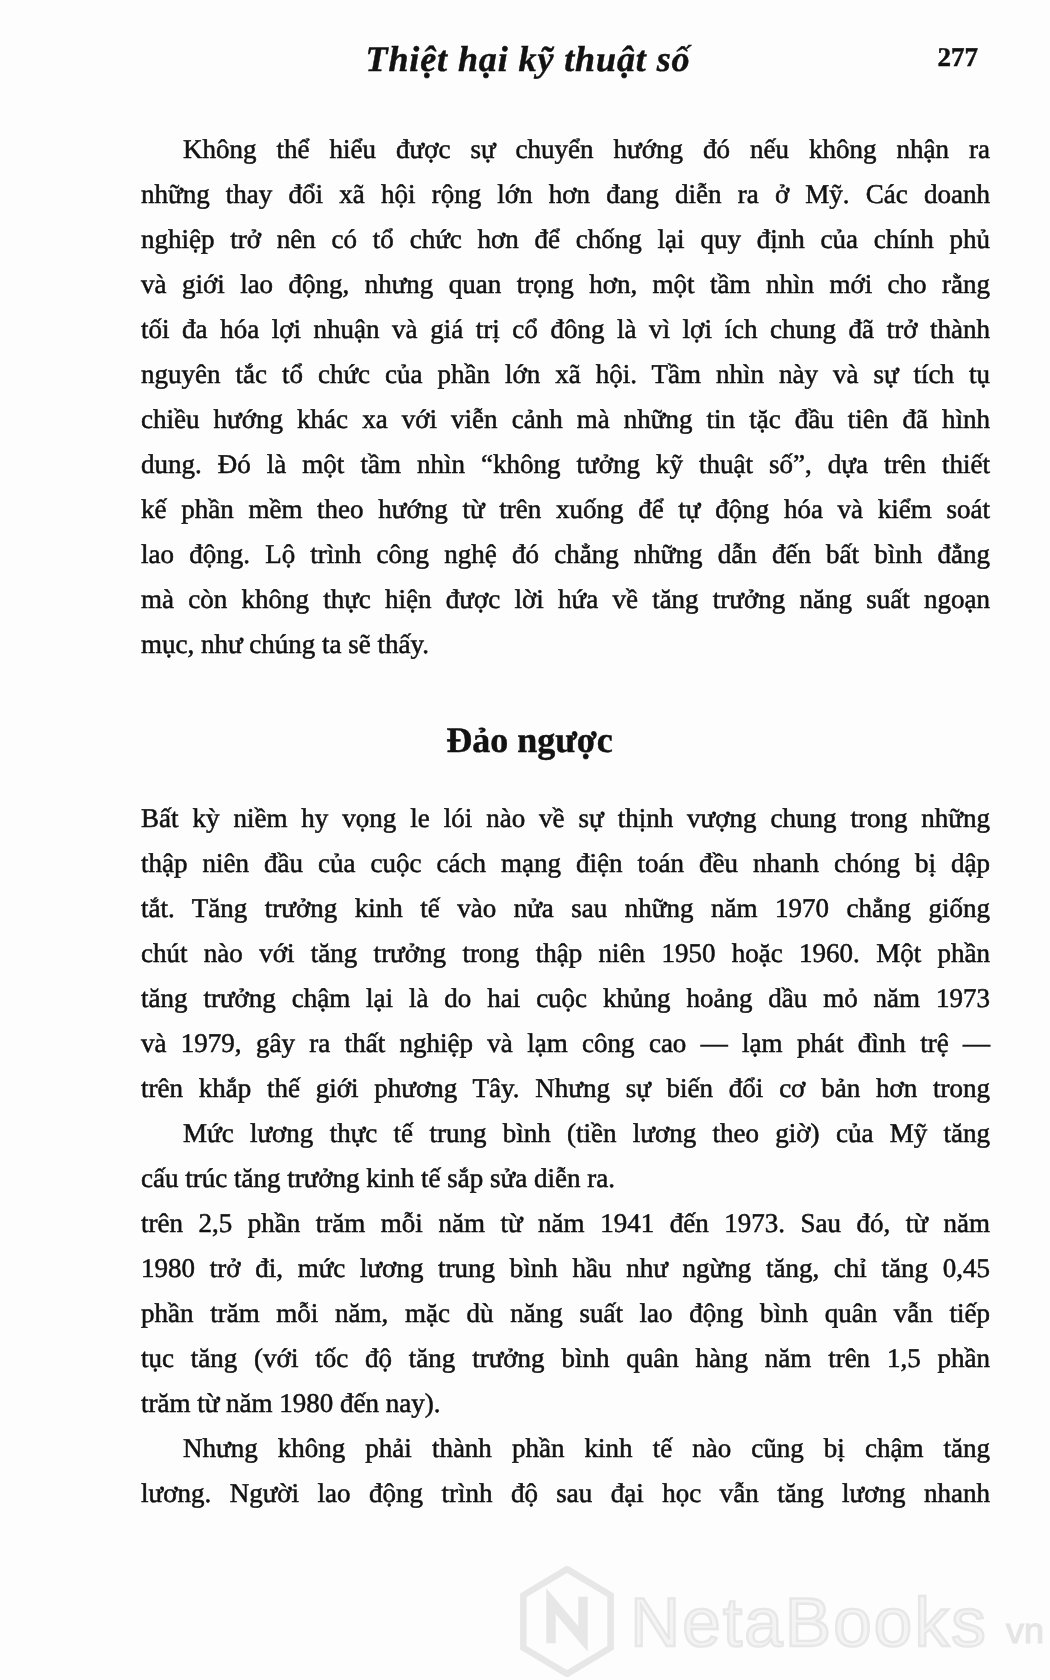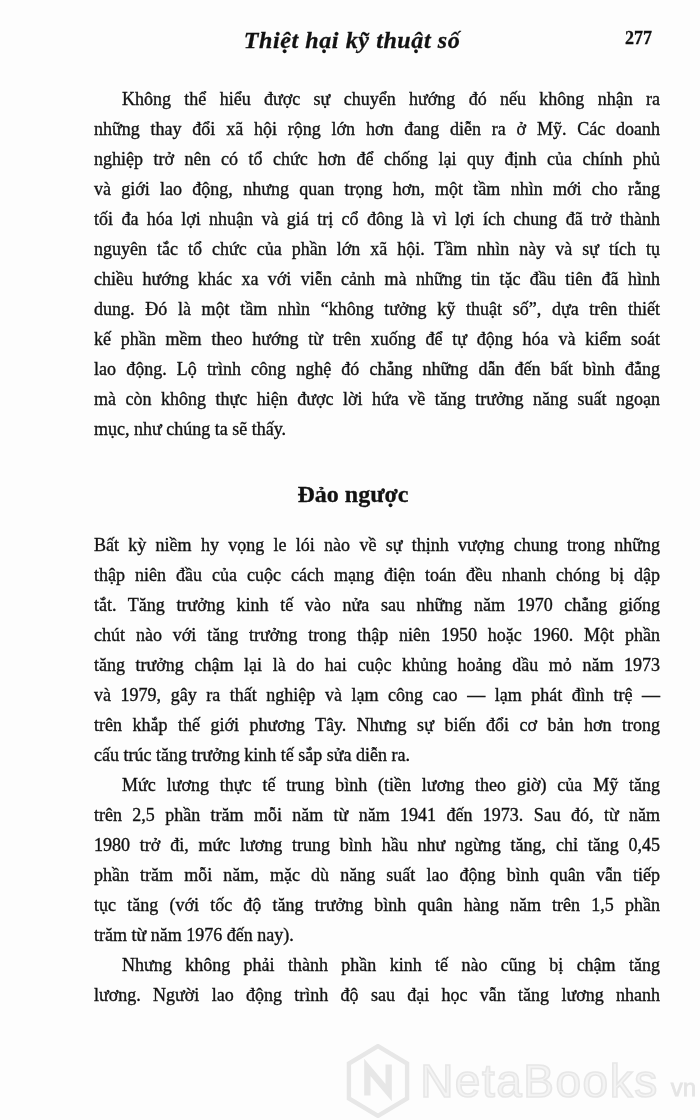--- a/index.html
+++ b/index.html
@@ -84,27 +84,27 @@
       <div class="line">mà còn không thực hiện được lời hứa về tăng trưởng năng suất ngoạn</div>
       <div class="line last">mục, như chúng ta sẽ thấy.</div>
       <div class="heading">Đảo ngược</div>
       <div class="line">Bất kỳ niềm hy vọng le lói nào về sự thịnh vượng chung trong những</div>
       <div class="line">thập niên đầu của cuộc cách mạng điện toán đều nhanh chóng bị dập</div>
       <div class="line">tắt. Tăng trưởng kinh tế vào nửa sau những năm 1970 chẳng giống</div>
       <div class="line">chút nào với tăng trưởng trong thập niên 1950 hoặc 1960. Một phần</div>
       <div class="line">tăng trưởng chậm lại là do hai cuộc khủng hoảng dầu mỏ năm 1973</div>
       <div class="line">và 1979, gây ra thất nghiệp và lạm công cao — lạm phát đình trệ —</div>
       <div class="line">trên khắp thế giới phương Tây. Nhưng sự biến đổi cơ bản hơn trong</div>
+      <div class="line indent">Mức lương thực tế trung bình (tiền lương theo giờ) của Mỹ tăng</div>
       <div class="line last">cấu trúc tăng trưởng kinh tế sắp sửa diễn ra.</div>
-      <div class="line indent">Mức lương thực tế trung bình (tiền lương theo giờ) của Mỹ tăng</div>
       <div class="line">trên 2,5 phần trăm mỗi năm từ năm 1941 đến 1973. Sau đó, từ năm</div>
       <div class="line">1980 trở đi, mức lương trung bình hầu như ngừng tăng, chỉ tăng 0,45</div>
       <div class="line">phần trăm mỗi năm, mặc dù năng suất lao động bình quân vẫn tiếp</div>
       <div class="line">tục tăng (với tốc độ tăng trưởng bình quân hàng năm trên 1,5 phần</div>
-      <div class="line last">trăm từ năm 1976 đến nay).</div>
+      <div class="line last">trăm từ năm 1980 đến nay).</div>
       <div class="line indent">Nhưng không phải thành phần kinh tế nào cũng bị chậm tăng</div>
       <div class="line">lương. Người lao động trình độ sau đại học vẫn tăng lương nhanh</div>
     </main>
 
   <div class="watermark">
     <svg class="wm-logo" width="64" height="74" viewBox="0 0 66 76" fill="none" xmlns="http://www.w3.org/2000/svg">
       <path d="M33 2 L63 20 L63 56 L33 74 L3 56 L3 20 Z" stroke="#e7e7e7" stroke-width="4.5" fill="none" stroke-linejoin="miter"></path>
       <path d="M22 53 L22 24 L44 50 L44 21" stroke="#e7e7e7" stroke-width="6.5" fill="none" stroke-linejoin="miter"></path>
     </svg>
     <span class="wm-brand">NetaBooks</span>

